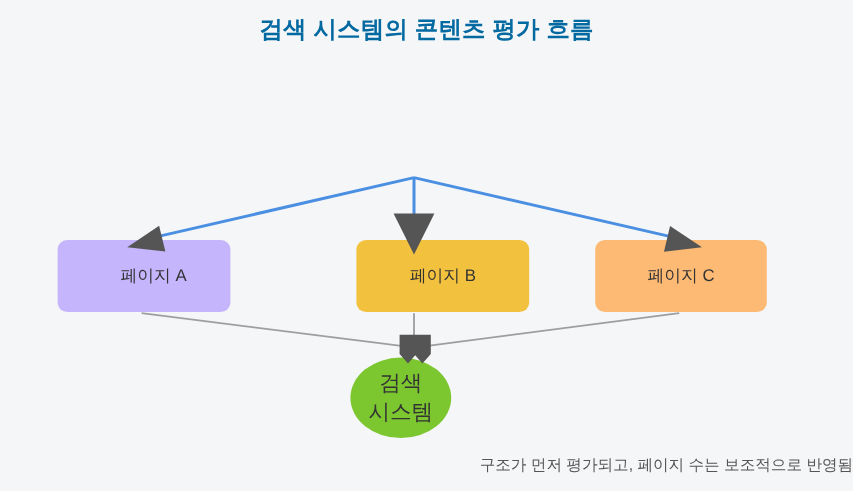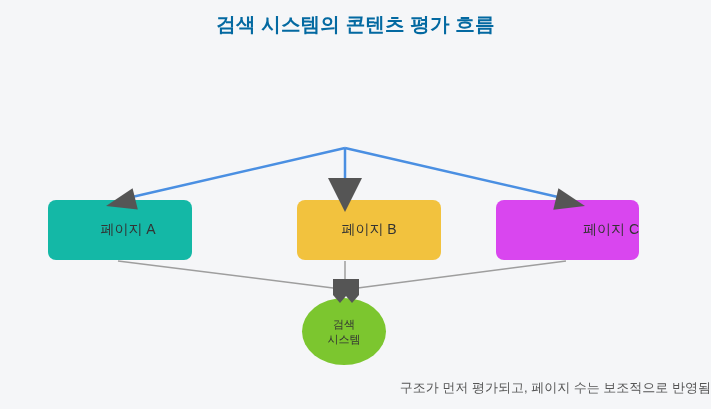--- a/index.html
+++ b/index.html
@@ -33,24 +33,24 @@
     top: 200px; height: 60px; width: 144px;
     background: #f2c23e; border-radius: 8px;
     display: flex; align-items: center; justify-content: center;
     font-size: 14px; color: #333333;
   }
   .page-a { left: 48px; }
   .page-b { left: 272px; margin-left: 25px; }
   .page-c { left: 496px; width: 143px; }
 
   .sink-node {
-    left: 302px; top: 298px; width: 84px; height: 67px;
+    left: 292px; top: 298px; width: 84px; height: 67px;
     background: #7cc62f; border-radius: 50%;
     display: flex; flex-direction: column; align-items: center; justify-content: center;
-    font-size: 11px; color: #333333; line-height: 1.3;
+    font-size: 18px; color: #333333; line-height: 1.3;
   }
 
   .edges {
     position: absolute; inset: 0; width: 711px; height: 409px;
     z-index: 2; pointer-events: none;
   }
   .edge-blue { stroke: #4a8fe2; stroke-width: 2.5; fill: none; }
   .edge-gray { stroke: #9e9e9e; stroke-width: 1.5; fill: none; }
   .arrowhead { fill: #555555; stroke: none; }
 
@@ -61,27 +61,27 @@
   }
 </style>
 </head>
 <body>
 
 <div class="canvas">
 
   <div class="title">검색 시스템의 콘텐츠 평가 흐름</div>
 
 
-  <div class="node page-node page-a" style="background: #14b8a6; padding-left: 16px;">
+  <div class="node page-node page-a" style="background: #c4b5fd; padding-left: 16px;">
     <span>페이지 A</span>
   </div>
   <div class="node page-node page-b" style="background: rgb(242, 194, 62);">
     <span>페이지 B</span>
   </div>
-  <div class="node page-node page-c" style="background: #d946ef; justify-content: flex-end;">
+  <div class="node page-node page-c" style="background: #fdba74;">
     <span>페이지 C</span>
   </div>
 
   <div class="node sink-node" style="background: rgb(124, 198, 47);">
     <span>검색</span>
     <span>시스템</span>
   </div>
 
   <svg class="edges" viewBox="0 0 711 409">
 

